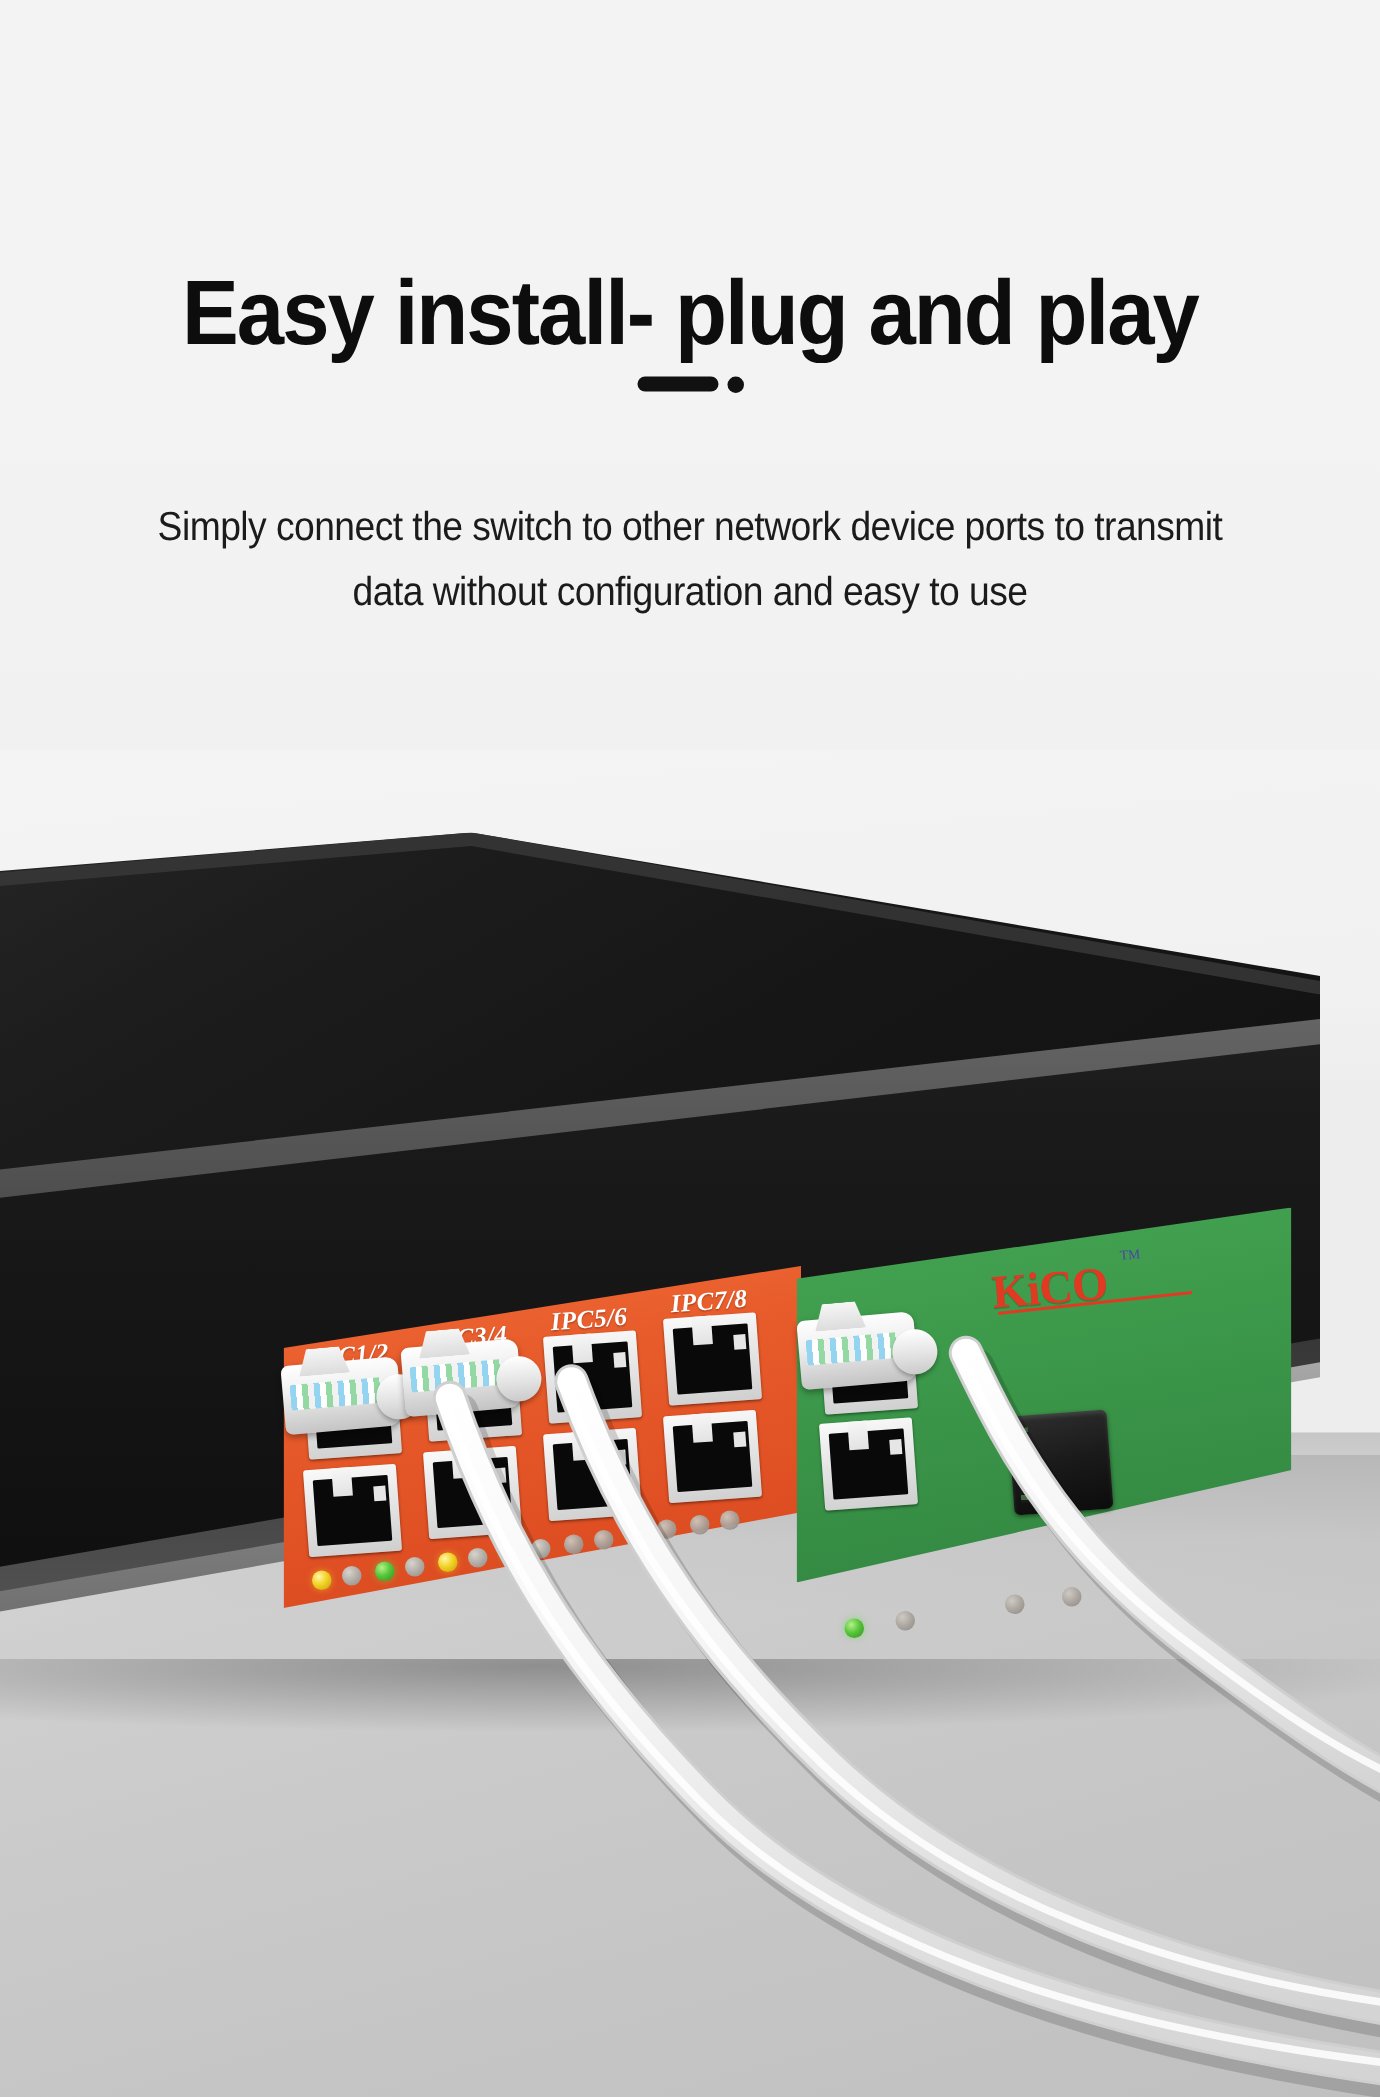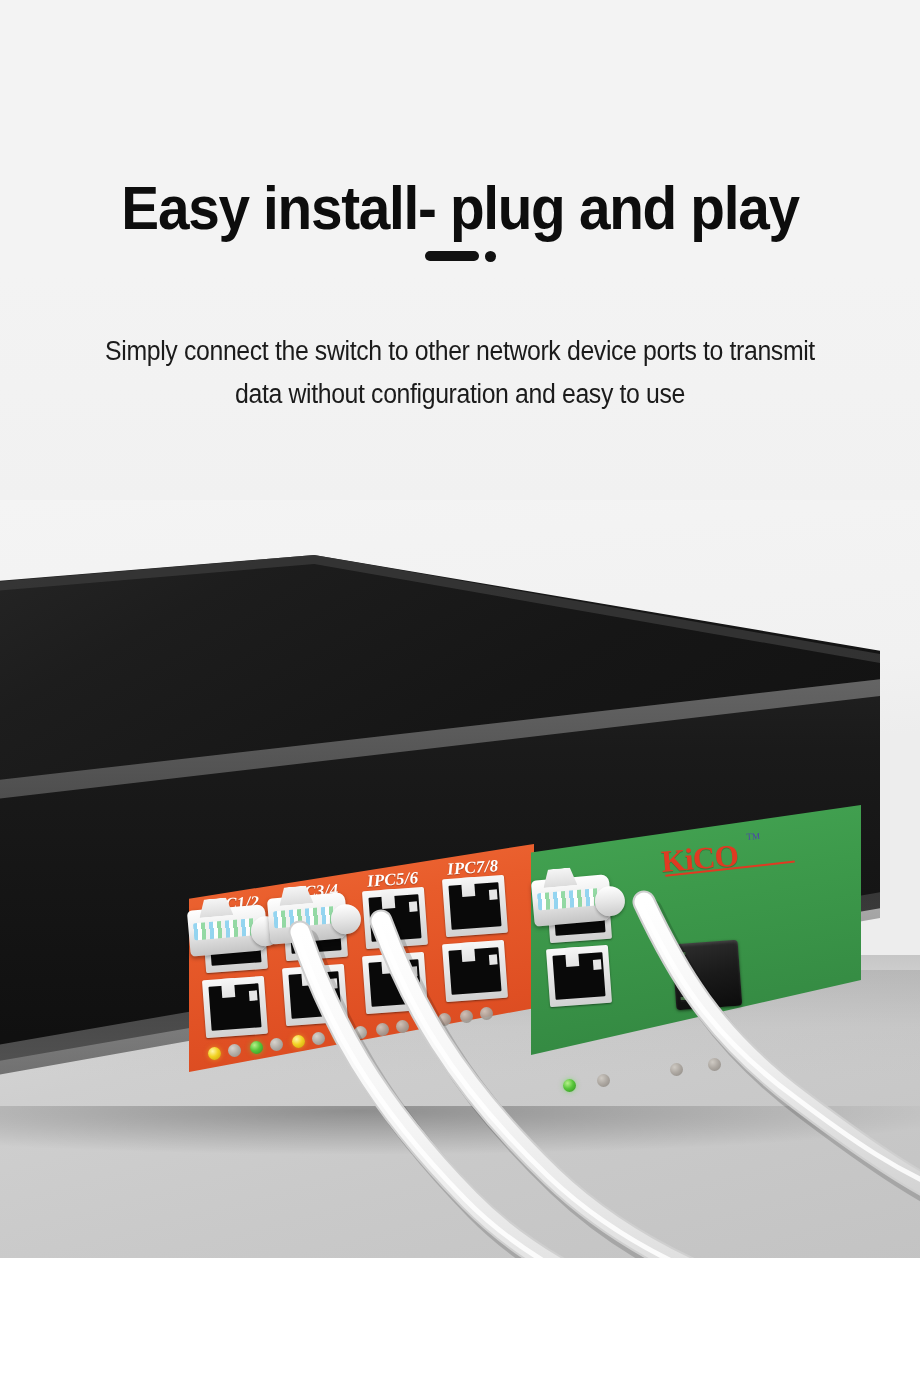--- a/index.html
+++ b/index.html
@@ -6,21 +6,21 @@
     margin: 0;
     padding: 0;
     background: #ffffff;
   }
   body {
     font-family: "Liberation Sans", sans-serif;
   }
   #page {
     position: relative;
     width: 920px;
-    height: 1258px;
+    height: 1398px;
     overflow: hidden;
     background: #f2f2f2;
   }
 
   
   .hero {
     position: absolute;
     left: 0;
     top: 0;
     width: 920px;

